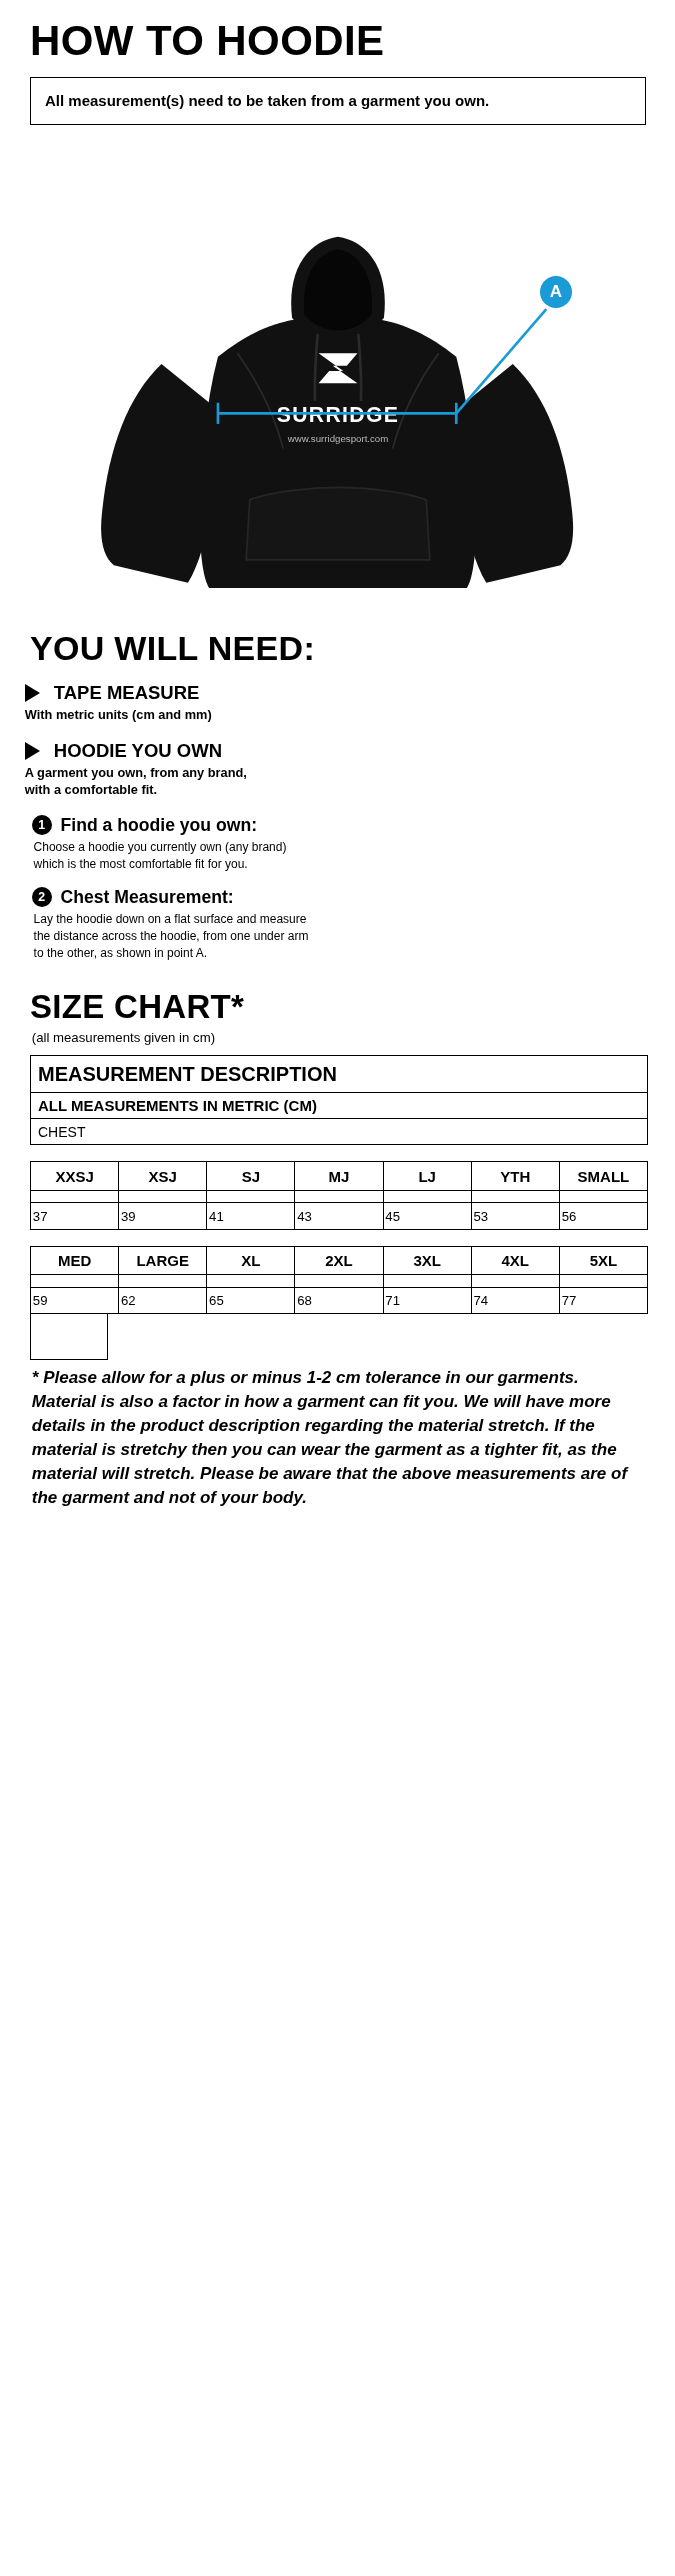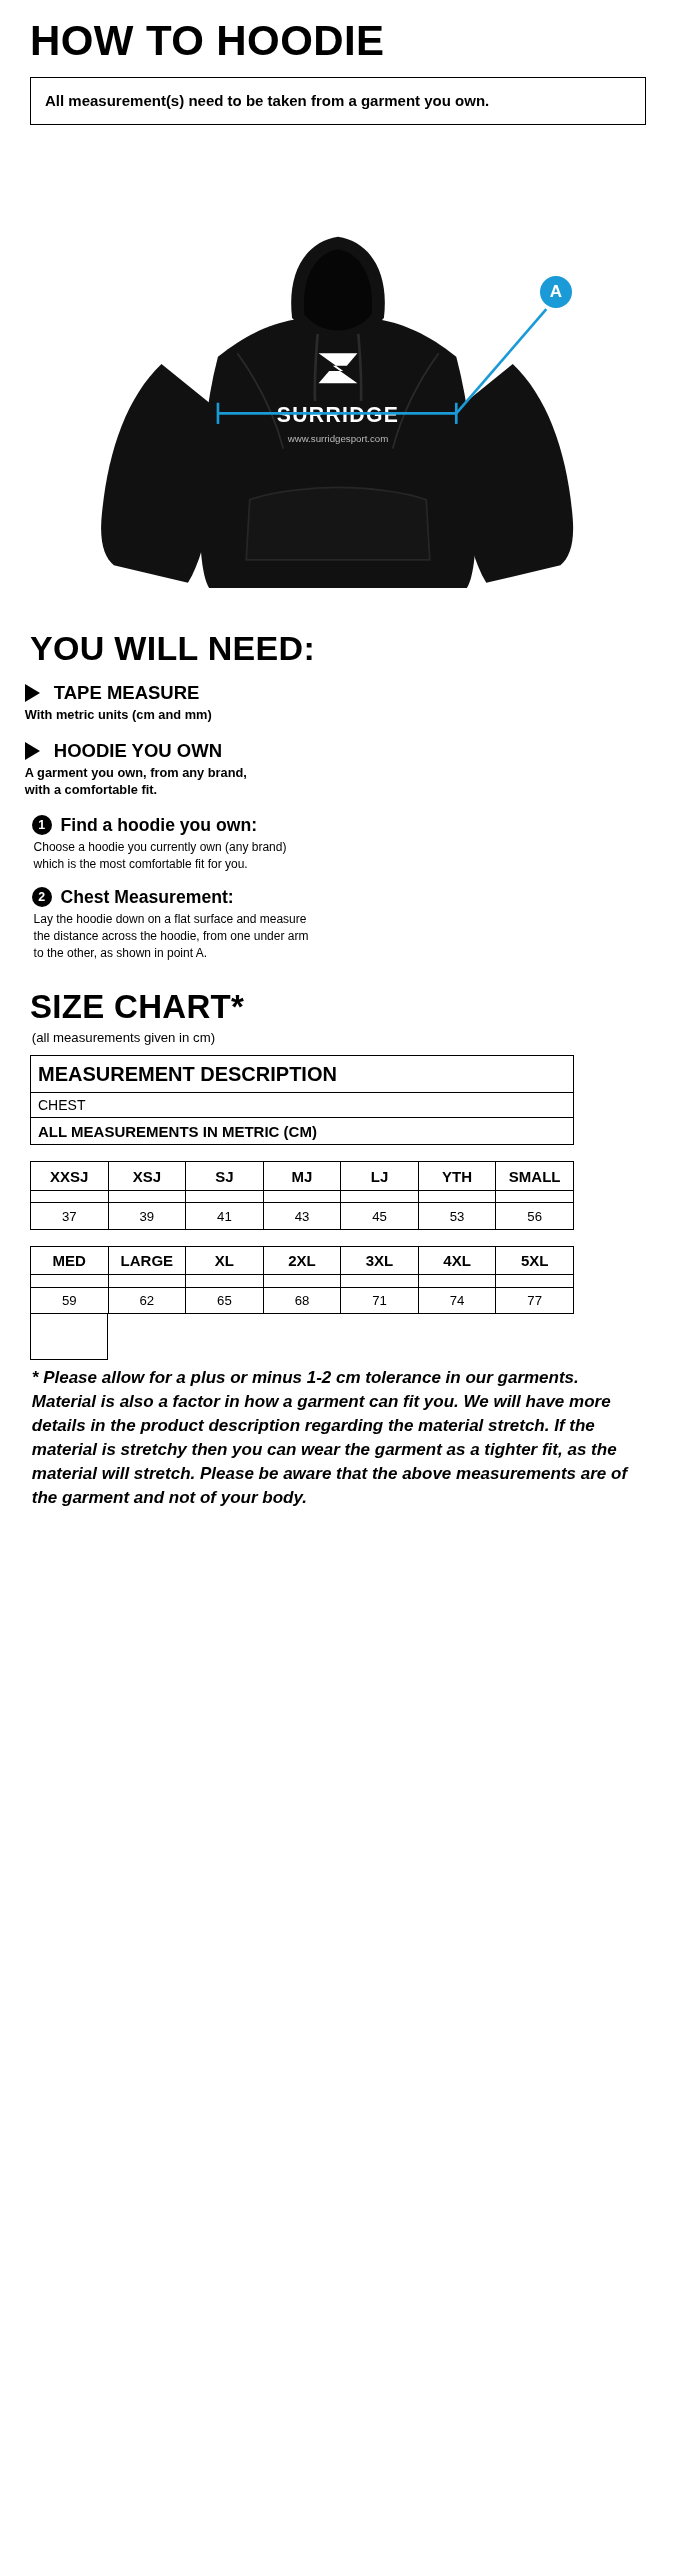--- a/index.html
+++ b/index.html
@@ -134,21 +134,21 @@
   .step-desc {
     font-size: 12px;
     font-weight: normal;
     line-height: 1.4;
     margin: 3.5px 0 0 1.8px;
   }
 
   
   .tbl {
     border-collapse: collapse;
-    width: 544px;
+    width: 618px;
     margin-left: 7px;
     table-layout: fixed;
   }
   .tbl td, .tbl th {
     border: 1.3px solid #000;
     padding: 3.5px 5.3px;
     font-size: 13.2px;
     text-align: left;
   }
   .desc-tbl { margin-bottom: 0; }
@@ -169,21 +169,20 @@
 
   .size-tbl { margin-top: 16px; }
   .size-tbl th {
     font-size: 15px;
     font-weight: bold;
     text-align: center;
     padding: 5.3px 1.8px;
   }
   .size-tbl td {
     font-size: 13.2px;
-    text-align: center;
     padding: 5.3px 1.8px;
   }
   .size-tbl tr.spacer td {
     height: 12.4px;
     border-left: 1.3px solid #000;
     border-right: 1.3px solid #000;
     border-top: none;
     border-bottom: none;
   }
   .size-tbl tr.spacer td.nb { border: none; }
@@ -319,24 +318,24 @@
 
   <h2 class="size-chart-head">SIZE CHART*</h2>
   <div class="sub-note">(all measurements given in cm)</div>
 
   <table class="tbl desc-tbl">
     <tbody>
       <tr>
         <td class="r1">MEASUREMENT DESCRIPTION</td>
       </tr>
       <tr>
+        <td class="r2">ALL MEASUREMENTS IN METRIC (CM)</td>
+      </tr>
+      <tr>
         <td class="r3">CHEST</td>
-      </tr>
-      <tr>
-        <td class="r2">ALL MEASUREMENTS IN METRIC (CM)</td>
       </tr>
     </tbody>
   </table>
 
   <table class="tbl size-tbl">
     <thead>
       <tr class="hdr-row">
         <th>XXSJ</th>
         <th>XSJ</th>
         <th>SJ</th>

